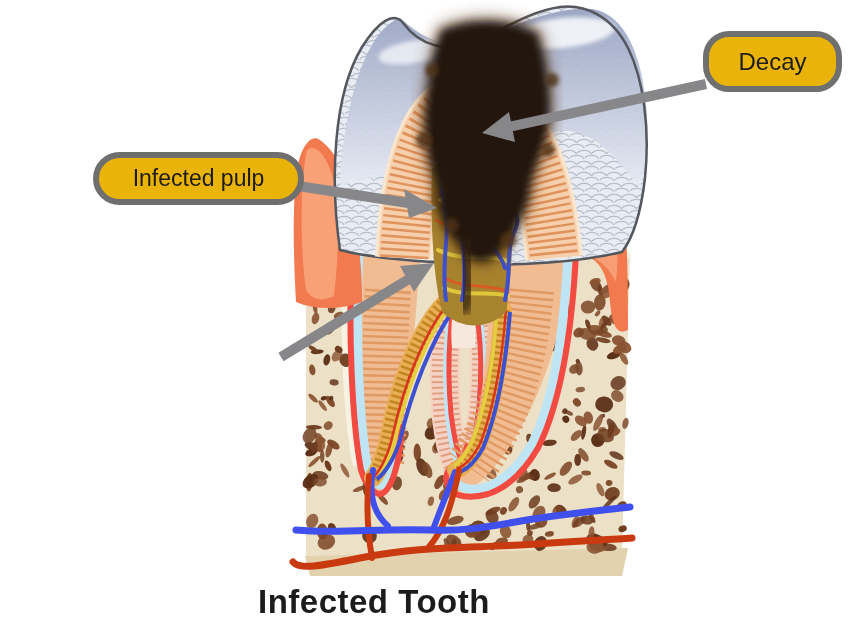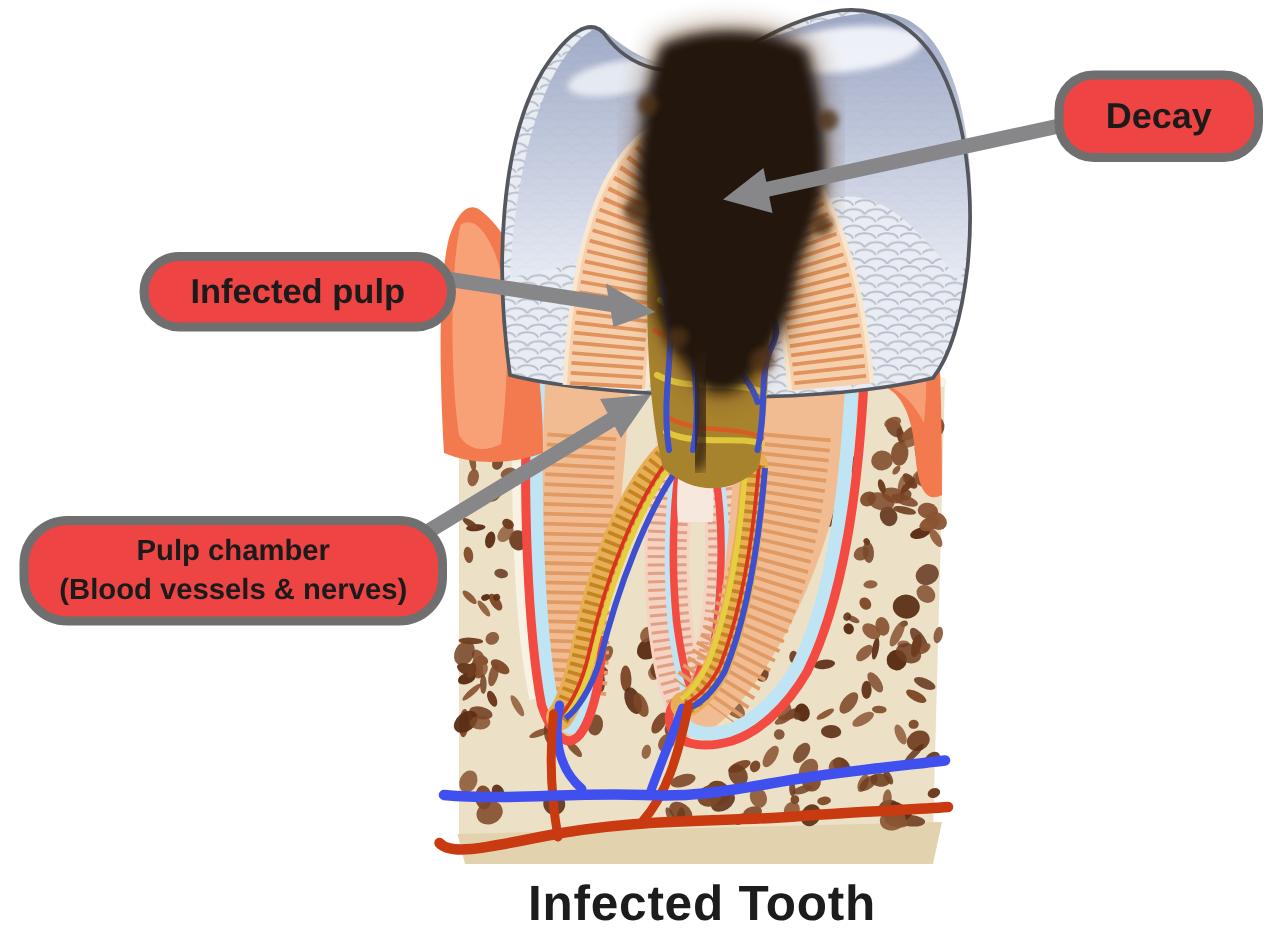--- a/index.html
+++ b/index.html
@@ -3,29 +3,29 @@
 <meta charset="utf-8">
 <style>
   html,body{margin:0;padding:0;background:#ffffff;}
   .stage{
     position:relative;width:856px;height:631px;background:#ffffff;overflow:hidden;
     font-family:"Liberation Sans", sans-serif;
   }
   .stage svg{position:absolute;left:0;top:0;}
   .callout{
     position:absolute;box-sizing:border-box;
-    background:#ef4444;border:6px solid #6f6f6f;color:#1b1b1b;
-    font-weight:bold;display:flex;flex-direction:column;
-    align-items:center;justify-content:center;text-align:center;margin-top:16px;
+    background:#eab308;border:6px solid #6f6f6f;color:#1b1b1b;
+    font-weight:normal;display:flex;flex-direction:column;
+    align-items:center;justify-content:center;text-align:center;
   }
   #callout-decay{left:703px;top:31px;width:139px;height:61px;border-radius:26px;font-size:24px;}
   #callout-infected-pulp{left:93px;top:152px;width:211px;height:53px;border-radius:31px;font-size:23px;}
   #callout-pulp-chamber{left:13px;top:328px;width:285px;height:73px;border-radius:32px;font-size:19.5px;line-height:1.32;}
   .diagram-title{
-    position:absolute;left:258px;top:583px;width:420px;text-align:center;
+    position:absolute;left:258px;top:583px;width:420px;text-align:left;
     font-size:33px;font-weight:bold;color:#1c1c1c;letter-spacing:.5px;
   }
 </style>
 </head>
 <body>
 
 <div class="stage">
 
 <svg width="856" height="631" viewBox="0 0 856 631">
   <defs>
@@ -402,20 +402,16 @@
     <polygon points="434,263 414,292 400,266" fill="#87878a"></polygon>
   </g>
 </svg>
 
 <div class="callout" id="callout-decay">
   <span>Decay</span>
 </div>
 <div class="callout" id="callout-infected-pulp">
   <span>Infected pulp</span>
 </div>
-<div class="callout" id="callout-pulp-chamber">
-  <span>Pulp chamber</span>
-  <span>(Blood vessels &amp; nerves)</span>
+
+<div class="diagram-title">Infected Tooth</div>
+
 </div>
 
-<div class="diagram-title">Infected Tooth</div>
-
-</div>
-
 </body></html>

